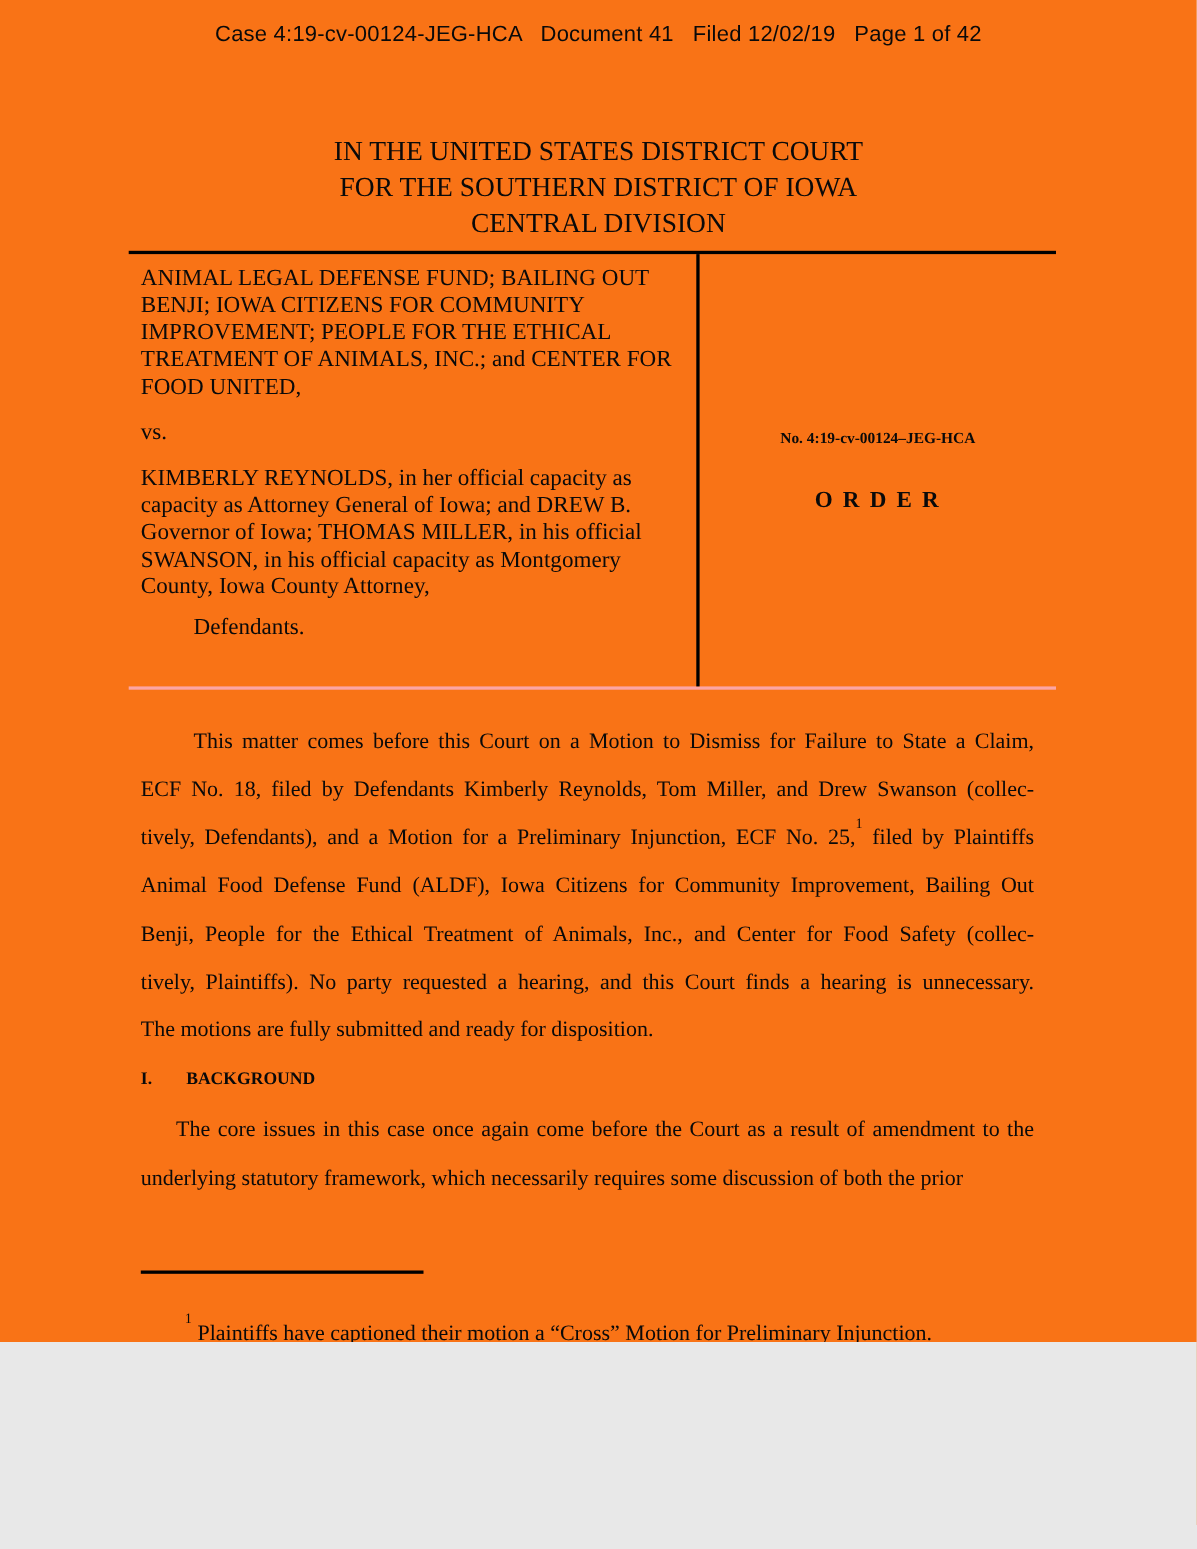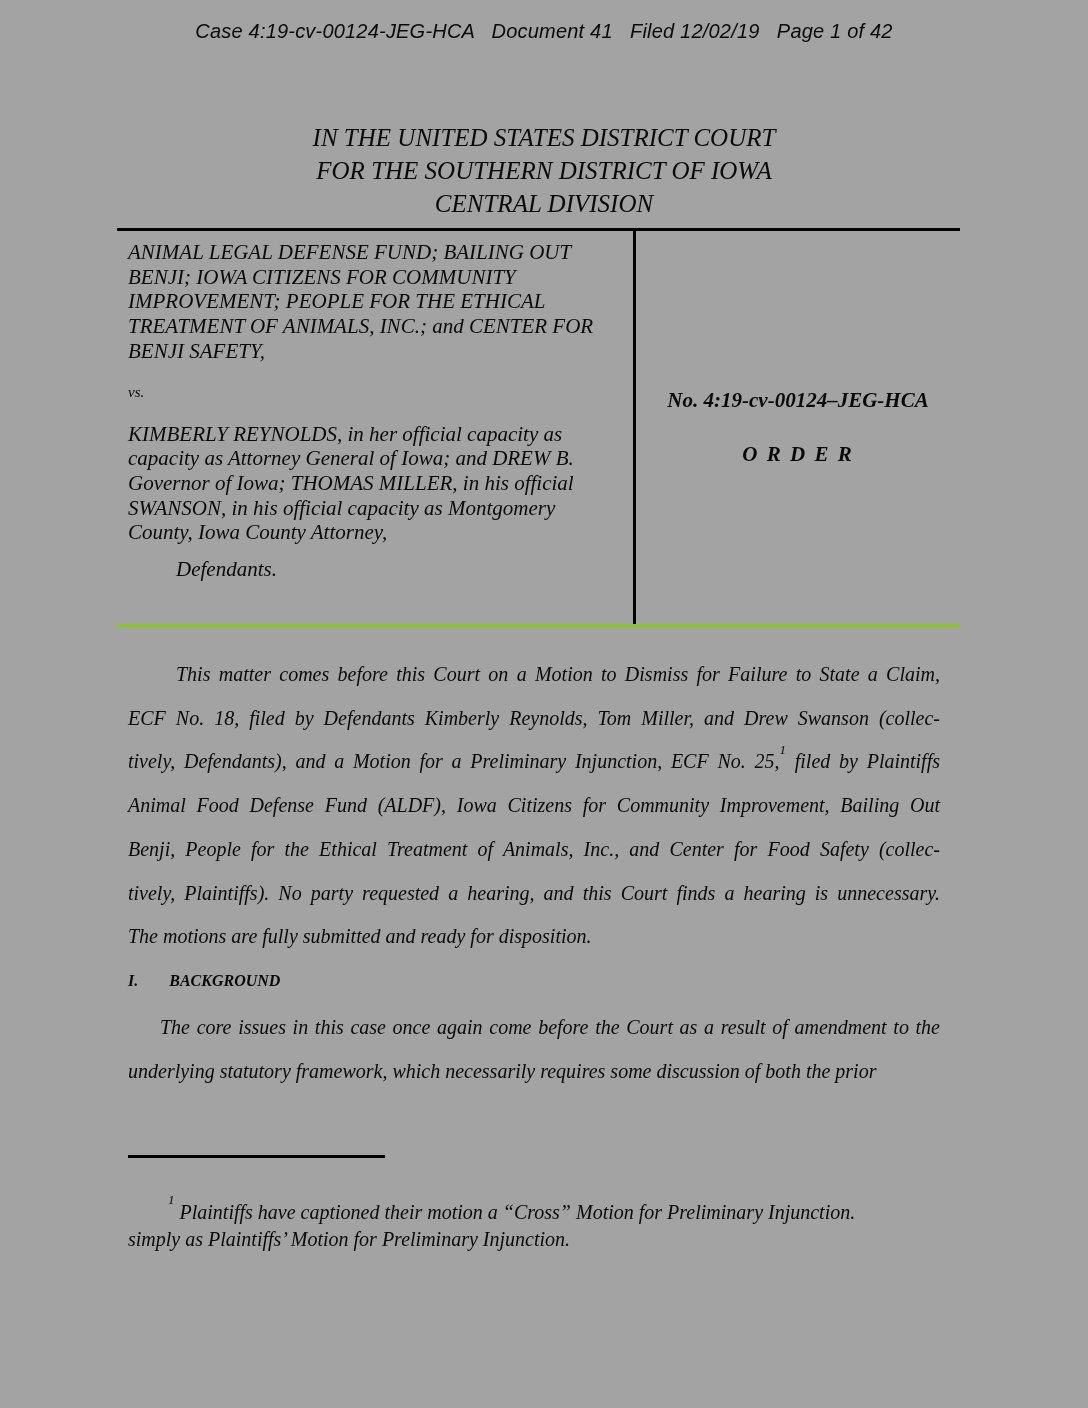--- a/index.html
+++ b/index.html
@@ -3,27 +3,26 @@
 <meta charset="utf-8">
 <style>
   html, body {
     margin: 0;
     padding: 0;
     background: #e8e8e8;
   }
   .page {
     position: relative;
     width: 1088px;
-    height: 1408px;
-    background: #a3a3a3;
+    height: 1220px;
+    background: #f97316;
     color: #0a0a0a;
     font-family: "Liberation Serif", serif;
     overflow: hidden;
     margin: 0 auto;
-    font-style: italic;
   }
 
   
   .stamp {
     position: absolute;
     top: 20px;
     left: 0;
     width: 100%;
     text-align: center;
     font-family: "Liberation Sans", sans-serif;
@@ -44,21 +43,21 @@
   }
 
   
   .caption-box {
     position: absolute;
     top: 228px;
     left: 117px;
     width: 843px;
     height: 393px;
     border-top: 3px solid #000;
-    border-bottom: 3px solid #84cc16;
+    border-bottom: 3px solid #fca5a5;
   }
   .caption-left {
     position: absolute;
     left: 0;
     top: 0;
     width: 513px;
     height: 100%;
     padding: 9px 0 0 11px;
     box-sizing: border-box;
   }
@@ -84,25 +83,25 @@
     font-size: 21px;
     line-height: 24.7px;
     white-space: nowrap;
   }
   .party-label {
     font-size: 21px;
     line-height: 25px;
     margin-left: 48px;
   }
   .plaintiffs-label { margin-top: 13px; }
-  .versus { font-size: 15px; line-height: 25px; margin-top: 16px; }
+  .versus { font-size: 21px; line-height: 25px; margin-top: 16px; }
   .defendants-lines { margin-top: 17px; }
   .defendants-label { margin-top: 12px; }
   .case-number {
-    font-size: 21px;
+    font-size: 14px;
     font-weight: bold;
     line-height: 24px;
   }
   .order-label {
     font-size: 21px;
     font-weight: bold;
     letter-spacing: 2px;
     margin-top: 30px;
   }
 
@@ -177,21 +176,21 @@
     <div>CENTRAL DIVISION</div>
   </div>
 
   <div class="caption-box">
     <div class="caption-left">
       <div class="party-lines">
         <div>ANIMAL LEGAL DEFENSE FUND; BAILING OUT</div>
         <div>BENJI; IOWA CITIZENS FOR COMMUNITY</div>
         <div>IMPROVEMENT; PEOPLE FOR THE ETHICAL</div>
         <div>TREATMENT OF ANIMALS, INC.; and CENTER FOR</div>
-        <div>BENJI SAFETY,</div>
+        <div>FOOD UNITED,</div>
       </div>
       <div class="versus">vs.</div>
       <div class="party-lines defendants-lines">
         <div>KIMBERLY REYNOLDS, in her official capacity as</div>
         <div>capacity as Attorney General of Iowa; and DREW B.</div>
         <div>Governor of Iowa; THOMAS MILLER, in his official</div>
         <div>SWANSON, in his official capacity as Montgomery</div>
         <div>County, Iowa County Attorney,</div>
       </div>
       <div class="party-label defendants-label">Defendants.</div>

